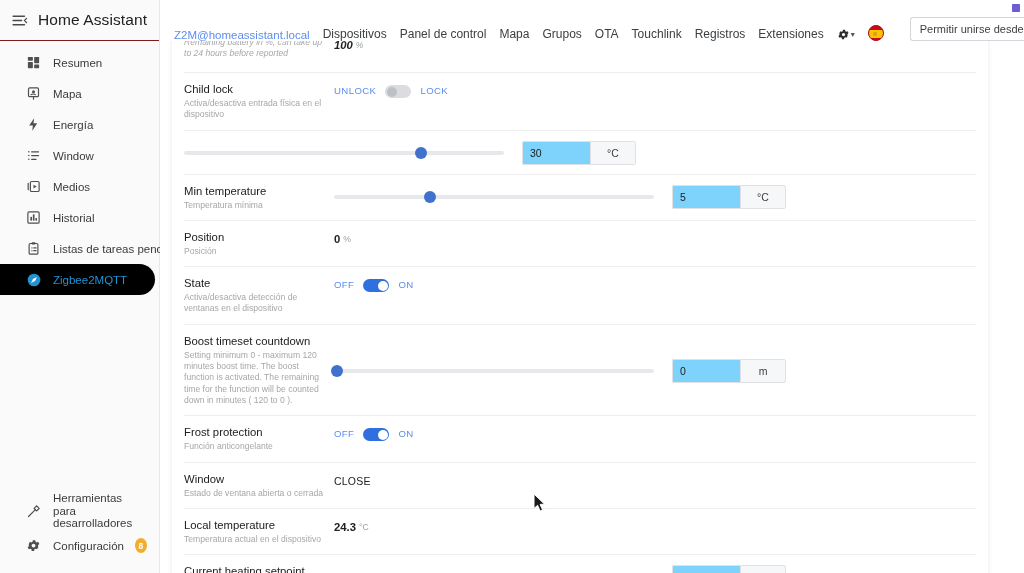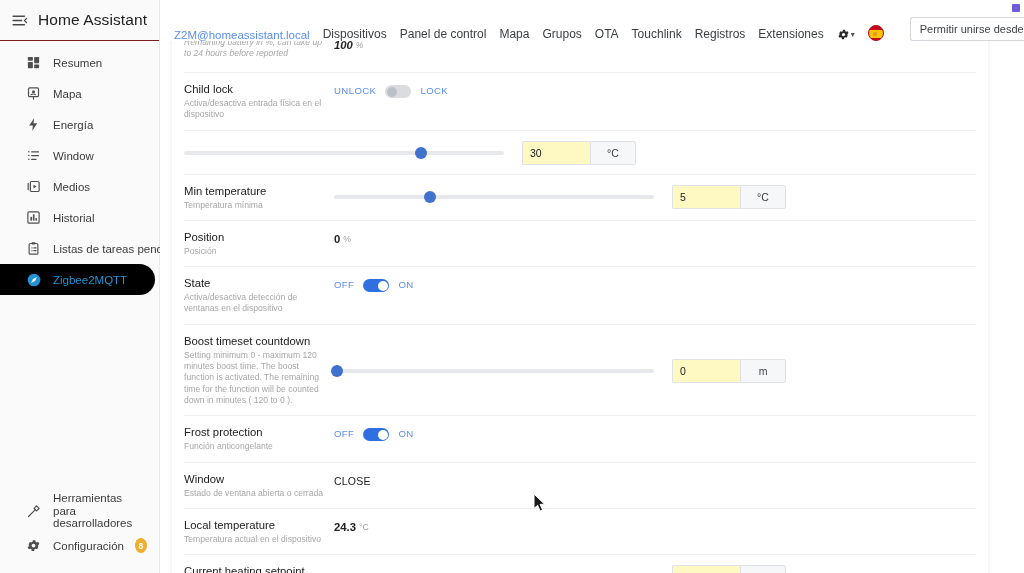--- a/index.html
+++ b/index.html
@@ -137,21 +137,21 @@
   .slider { position: relative; height: 14px; width: 100%; display: flex; align-items: center; cursor: pointer; }
   .slider .track { position: absolute; left: 0; right: 0; height: 4px; border-radius: 2px; background: #e6e8eb; }
   .slider .thumb {
     position: absolute; width: 12px; height: 12px; border-radius: 50%;
     background: #4072cd; transform: translateX(-50%);
   }
   .num-group { display: flex; align-items: stretch; margin-left: 18px; flex: 0 0 auto; }
   .num-in {
     width: 68px; height: 24px; border: 1px solid #dfe1e5; border-right: none;
     border-radius: 2px 0 0 2px; font-size: 10.5px; color: #212121;
-    display: flex; align-items: center; padding-left: 7px; background: #fef9c3;
+    display: flex; align-items: center; padding-left: 7px; background: #7dd3fc;
   }
   .num-unit {
     width: 46px; height: 24px; border: 1px solid #dfe1e5; border-radius: 0 2px 2px 0;
     background: #f6f7f8; font-size: 10.5px; color: #3c4043;
     display: flex; align-items: center; justify-content: center;
   }
 
   .cursor-ptr { position: absolute; left: 374px; top: 494px; z-index: 20; pointer-events: none; }
 </style>
 </head>

